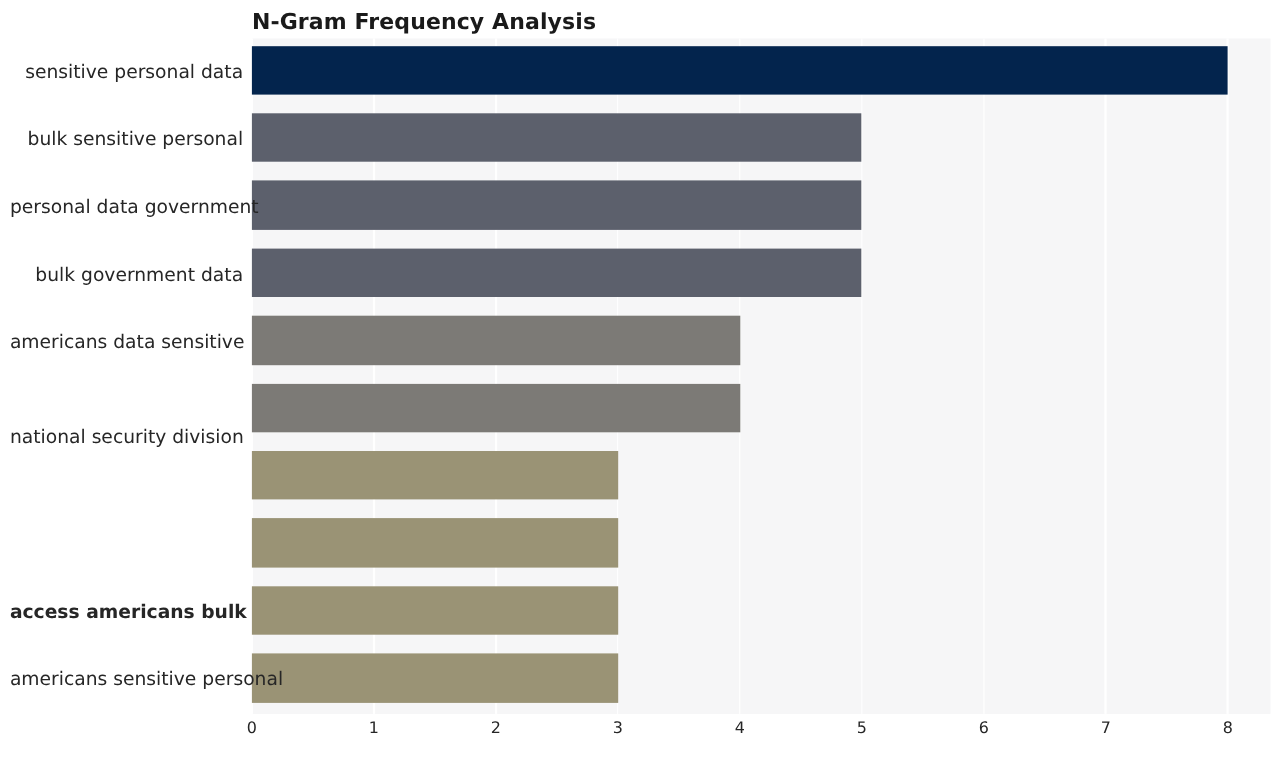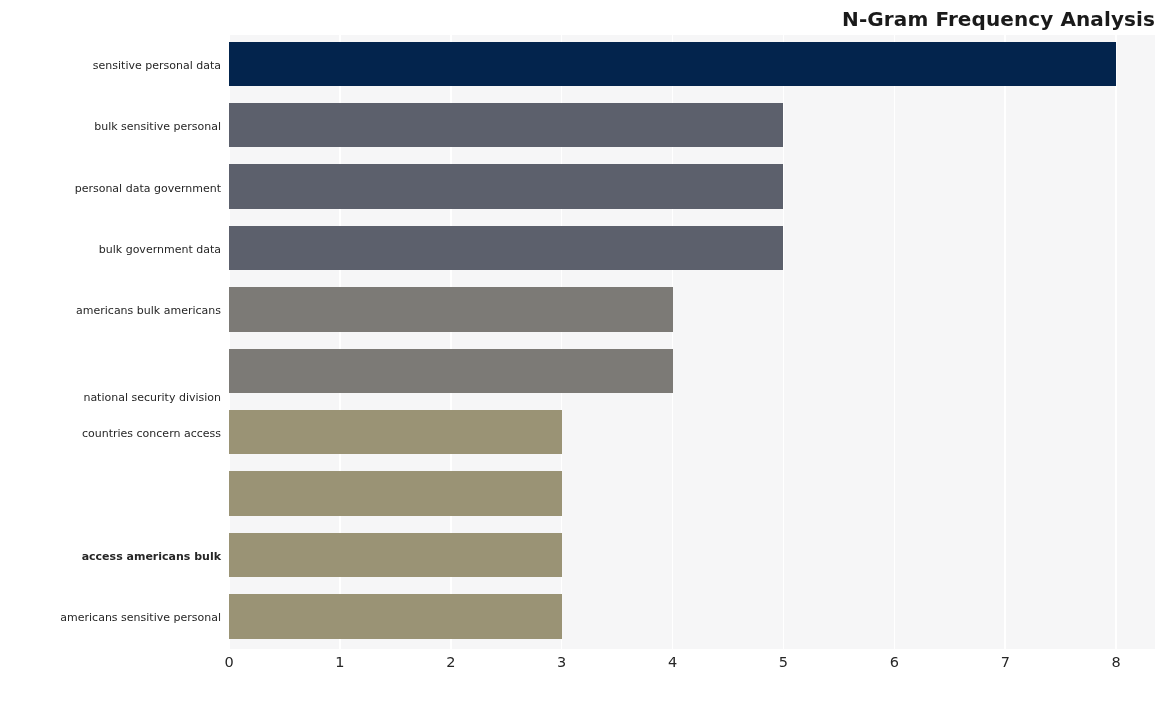--- a/index.html
+++ b/index.html
@@ -20,21 +20,21 @@
     height: 701px;
     background: #ffffff;
   }
 
   
   #chart-title {
     position: absolute;
     left: 229px;
     top: 4px;
     width: 926px;
-    text-align: right;
+    text-align: left;
     font-size: 20px;
     font-weight: bold;
     color: #1a1a1a;
     letter-spacing: 0.1px;
     line-height: 30px;
   }
 
   
   #plot-area {
     position: absolute;
@@ -76,21 +76,21 @@
   }
 
   
   .ytick {
     position: absolute;
     right: 0;
     width: 220px;
     text-align: right;
     padding-right: 8px;
     box-sizing: border-box;
-    font-size: 11px;
+    font-size: 17px;
     color: #262626;
     height: 20px;
     line-height: 20px;
     white-space: nowrap;
   }
   #y-axis {
     position: absolute;
     left: 0;
     top: 35px;
     width: 229px;
@@ -178,23 +178,22 @@
           <div class="bar" title="americans sensitive personal: 3" style="width: 332.695px; background: rgb(154, 147, 117);"></div>
         </div>
       </div>
   </div>
 
   <div id="y-axis">
       <div class="ytick" style="top: 20.7px;">sensitive personal data</div>
       <div class="ytick" style="top: 143.5px;">personal data government</div>
       <div class="ytick" style="top: 82.1px;">bulk sensitive personal</div>
       <div class="ytick" style="top: 204.9px;">bulk government data</div>
-      <div class="ytick" style="top: 266.3px;">americans bulk americans</div>
+      <div class="ytick" style="top: 266.3px;">americans data sensitive</div>
       <div class="ytick" style="top: 313px; margin-top: 40px;">national security division</div>
-      <div class="ytick" style="top: 389.1px;">countries concern access</div>
       <div class="ytick" style="top: 511.9px; font-weight: bold;">access americans bulk</div>
       <div class="ytick" style="top: 573.3px; margin-left: 46px;">americans sensitive personal</div>
     </div>
 
   <div id="x-axis">
       <div class="xtick" style="left: 0px;">0</div>
       <div class="xtick" style="left: 110.898px;">1</div>
       <div class="xtick" style="left: 221.796px;">2</div>
       <div class="xtick" style="left: 332.695px;">3</div>
       <div class="xtick" style="left: 443.593px;">4</div>

